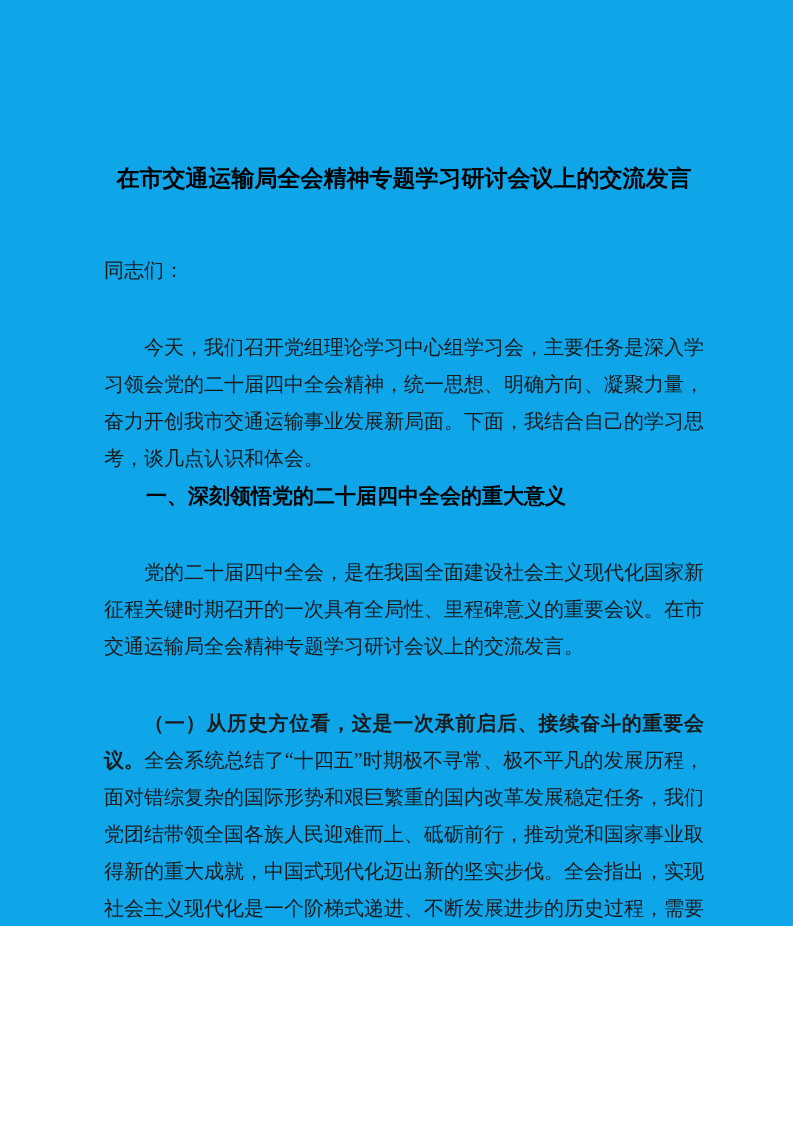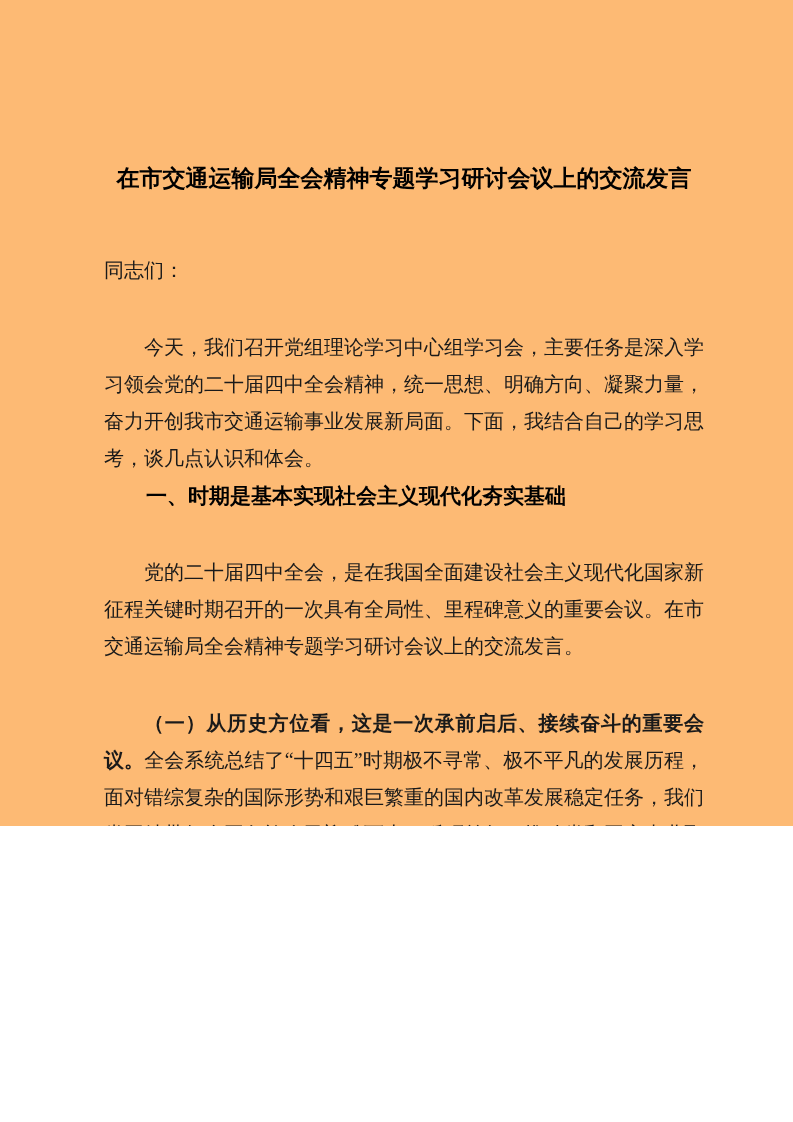--- a/index.html
+++ b/index.html
@@ -3,22 +3,22 @@
 <meta charset="utf-8">
 <style>
   html, body {
     margin: 0;
     padding: 0;
     background: #ffffff;
   }
   .page {
     position: relative;
     width: 793px;
-    height: 826px;
-    background: #fdba74;
+    height: 926px;
+    background: #0ea5e9;
     overflow: hidden;
     color: #111111;
   }
   .content {
     position: absolute;
     left: 104px;
     top: 0;
     width: 600px;
   }
   .doc-title {
@@ -71,21 +71,21 @@
 <div class="page">
   <div class="content">
 
     <h1 class="doc-title">在市交通运输局全会精神专题学习研讨会议上的交流发言</h1>
 
     <div class="body-text">
       <p class="salutation">同志们：</p>
 
       <p class="indent">今天，我们召开党组理论学习中心组学习会，主要任务是深入学习领会党的二十届四中全会精神，统一思想、明确方向、凝聚力量，奋力开创我市交通运输事业发展新局面。下面，我结合自己的学习思考，谈几点认识和体会。</p>
 
-      <p class="section-heading">一、时期是基本实现社会主义现代化夯实基础</p>
+      <p class="section-heading">一、深刻领悟党的二十届四中全会的重大意义</p>
 
       <p class="indent">党的二十届四中全会，是在我国全面建设社会主义现代化国家新征程关键时期召开的一次具有全局性、里程碑意义的重要会议。在市交通运输局全会精神专题学习研讨会议上的交流发言。</p>
 
       <p class="indent"><span class="lead">（一）从历史方位看，这是一次承前启后、接续奋斗的重要会议。</span><span>全会系统总结了“十四五”时期极不寻常、极不平凡的发展历程，面对错综复杂的国际形势和艰巨繁重的国内改革发展稳定任务，我们党团结带领全国各族人民迎难而上、砥砺前行，推动党和国家事业取得新的重大成就，中国式现代化迈出新的坚实步伐。全会指出，实现社会主义现代化是一个阶梯式递进、不断发展进步的历史过程，需要不懈努力、接续奋斗。“十五五”时期是基本实现社会主义现代化夯实基础、全面发力的关键时期，在基本实现社会主义现代化进程中具有承前启后的重要地位。这次全会正是在这个历史交汇点上，为我们迈向 2035 年基本实现社会主义现代化的目标，规划了清晰的路线图和任务书。</span></p>
     </div>
   </div>
 
   <div class="page-number">— 1 —</div>
 </div>
 

